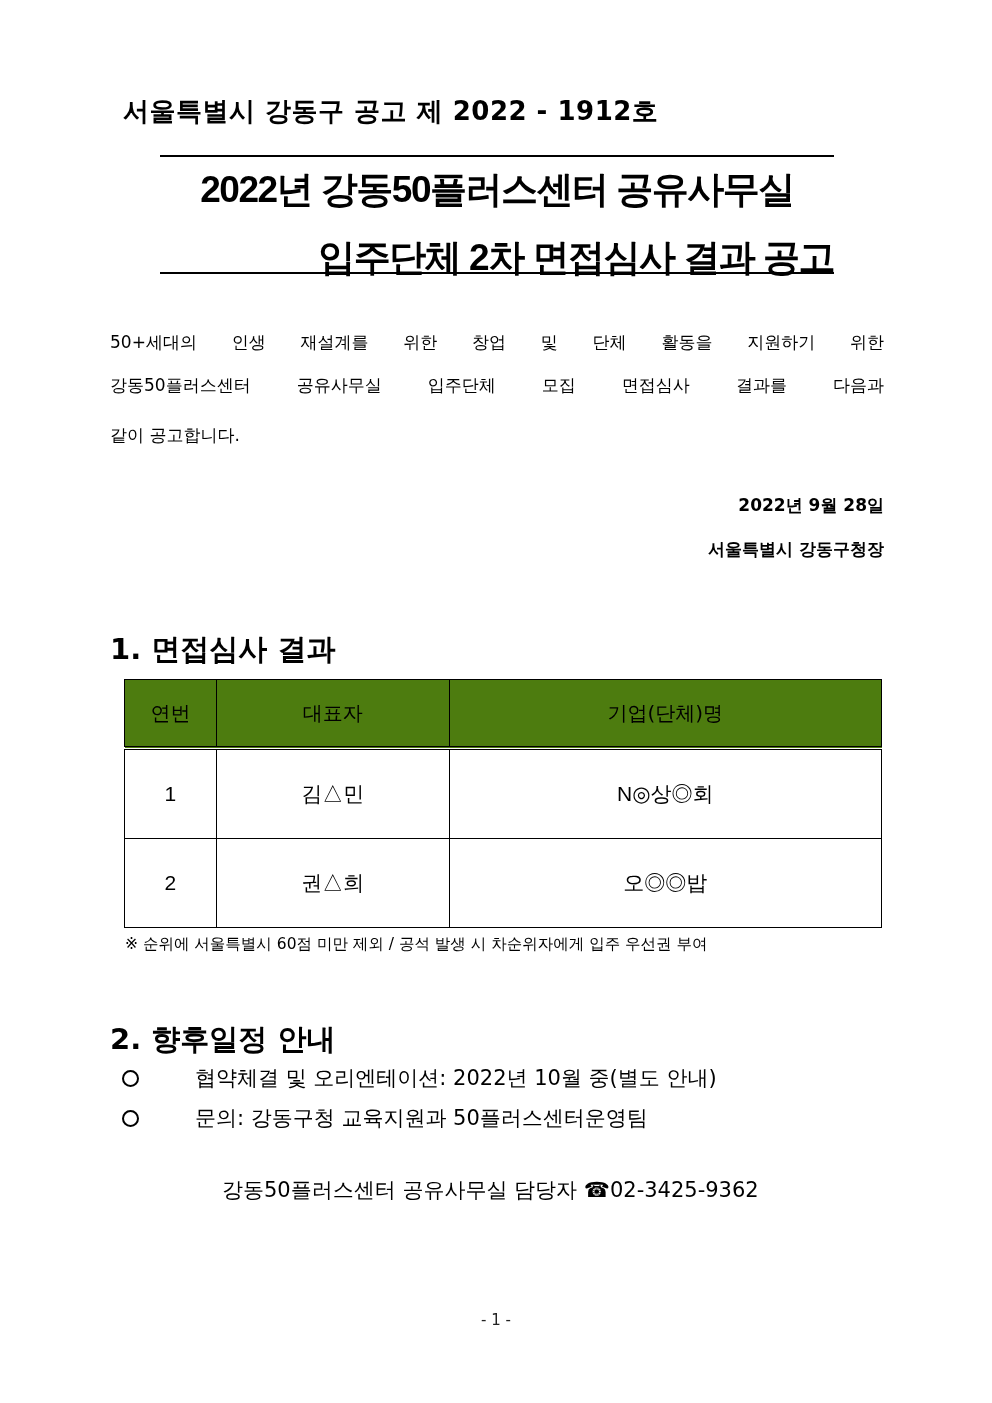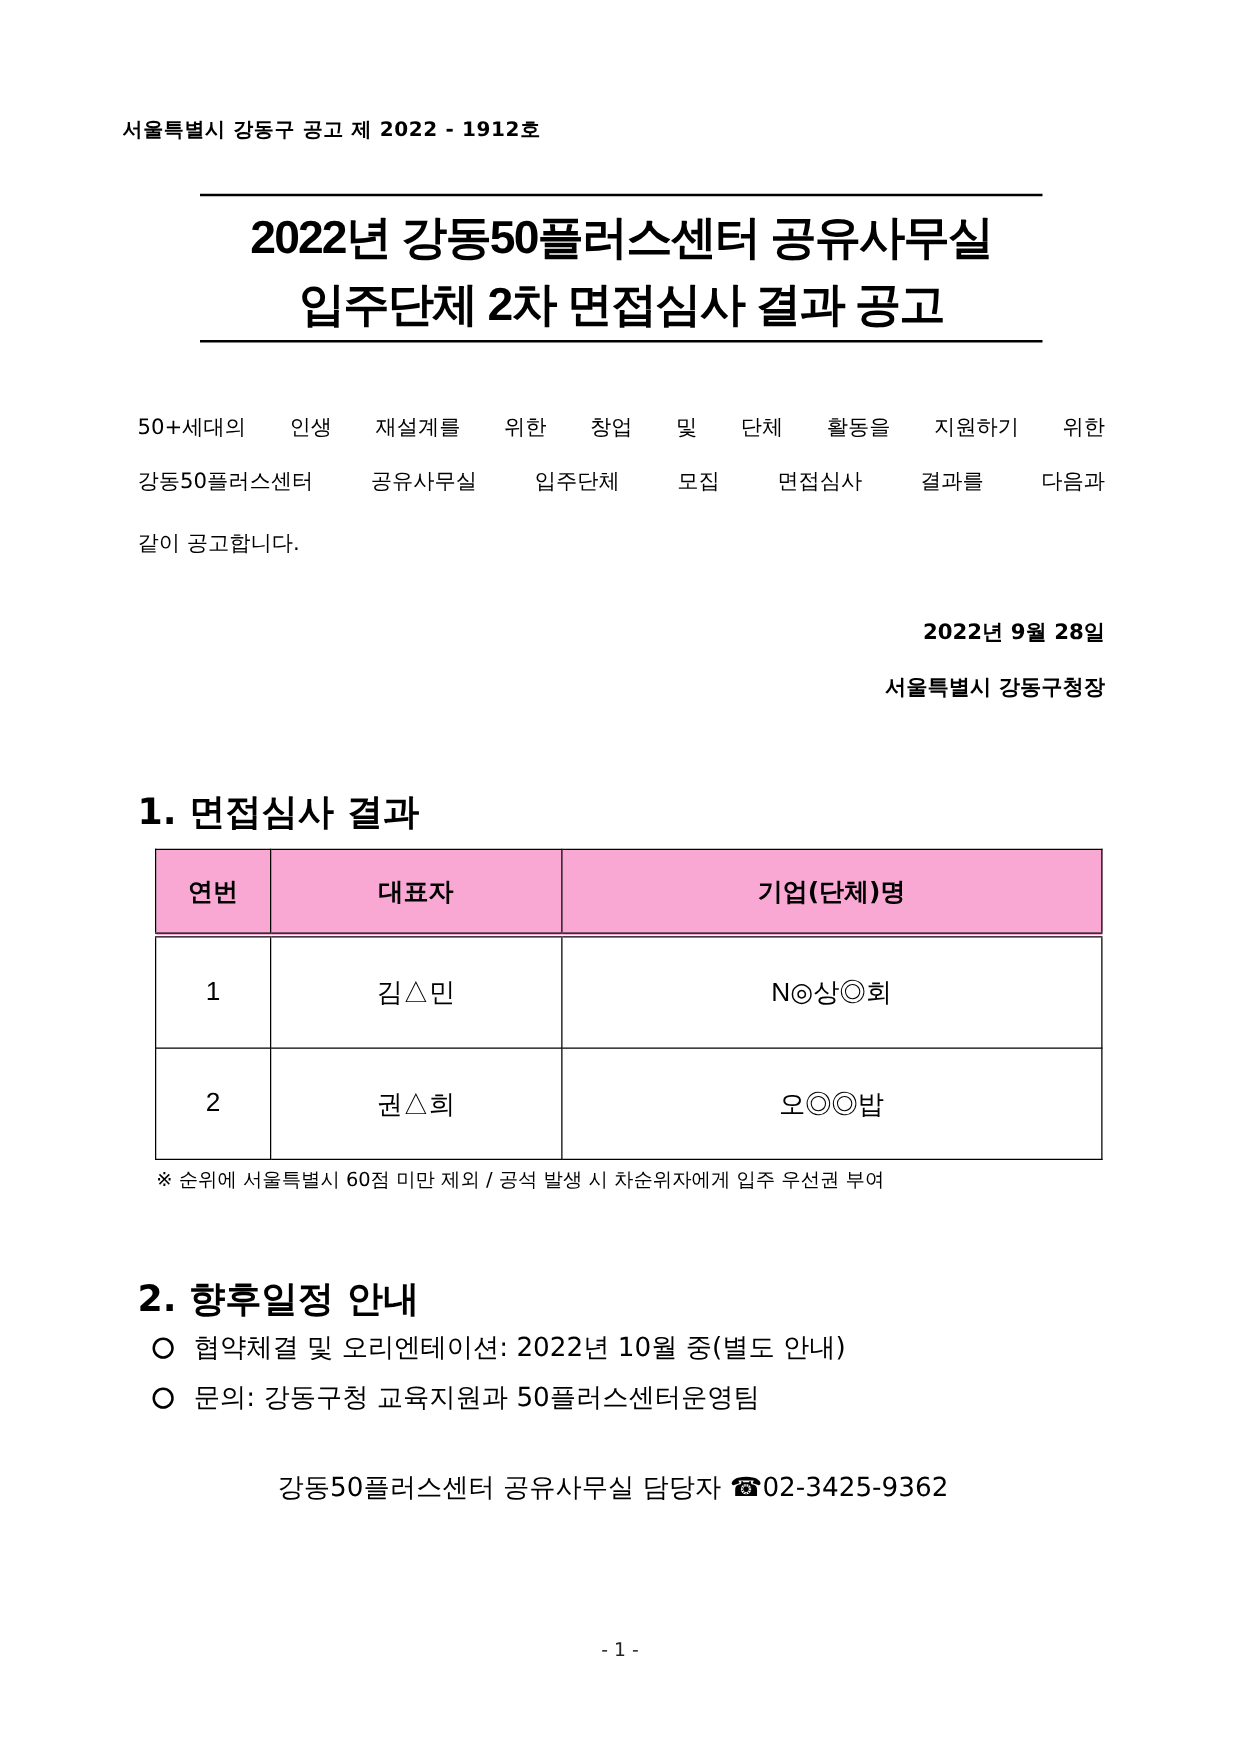--- a/index.html
+++ b/index.html
@@ -1,42 +1,42 @@
 <!DOCTYPE html>
 <html><head>
 <meta charset="utf-8">
 <style>
   html, body { margin: 0; padding: 0; background: #ffffff; }
   body { width: 992px; height: 1403px; position: relative; overflow: hidden; color: #000; font-family: "DejaVu Sans", "Liberation Sans", sans-serif; }
   .abs { position: absolute; }
-  .notice-no { left: 98px; top: 94px; font-size: 16px; font-weight: bold; letter-spacing: 0.5px; white-space: nowrap; }
+  .notice-no { left: 123px; top: 94px; font-size: 26px; font-weight: bold; letter-spacing: 0.5px; white-space: nowrap; }
   .rule { left: 160px; width: 674px; height: 2px; background: #000; }
   .title { left: 160px; width: 674px; text-align: center; font-family: "Liberation Sans", sans-serif; font-weight: bold; font-size: 37px; letter-spacing: -1.5px; white-space: nowrap; }
   .body-text { left: 110px; width: 774px; font-size: 17px; line-height: 46px; text-align: justify; text-align-last: justify; white-space: nowrap; }
   .body-text.last { text-align-last: left; }
   .right { right: 108px; text-align: right; font-weight: bold; font-size: 17px; white-space: nowrap; }
   .section { left: 110px; font-weight: bold; font-size: 29px; white-space: nowrap; text-align: center; }
   table.results { position: absolute; left: 124px; top: 679px; width: 758px; border-collapse: collapse; font-size: 20px; }
   table.results th, table.results td { border: 1.5px solid #000; text-align: center; vertical-align: middle; }
-  table.results th { background: #f9a8d4; font-weight: bold; height: 64px; border-bottom: 4px double #000; font-size: 20px; }
+  table.results th { background: #4d7c0f; font-weight: normal; height: 64px; border-bottom: 4px double #000; font-size: 20px; }
   table.results td { height: 86px; font-family: "Liberation Sans", sans-serif; font-size: 21px; }
   .note { left: 125px; top: 934px; font-size: 15.5px; white-space: nowrap; }
-  .bullet-line { left: 120px; font-size: 21px; white-space: nowrap; display: flex; align-items: center; }
+  .bullet-line { left: 120px; font-size: 21px; white-space: nowrap; display: flex; align-items: center; gap: 40px; }
   .bullet { display: inline-block; width: 13px; height: 13px; border: 2px solid #000; border-radius: 50%; margin-right: 16px; margin-left: 2px; }
   .indent-line { left: 222px; font-size: 21px; white-space: nowrap; }
   .page-no { left: 0; width: 992px; top: 1311px; text-align: center; font-size: 15px; color: #222; }
 </style>
 </head>
 <body>
 
 <div class="abs notice-no">서울특별시 강동구 공고 제 2022 - 1912호</div>
 
 <div class="abs rule" style="top:155px;"></div>
 <div class="abs title" style="top:165px;">2022년 강동50플러스센터 공유사무실</div>
-<div class="abs title" style="top:219px;">입주단체 2차 면접심사 결과 공고</div>
+<div class="abs title" style="top:233px;text-align:right;">입주단체 2차 면접심사 결과 공고</div>
 <div class="abs rule" style="top:272px;"></div>
 
 <div class="abs body-text" style="top:319px;"> 50+세대의 인생 재설계를 위한 창업 및 단체 활동을 지원하기 위한</div>
 <div class="abs body-text" style="top:362px;">강동50플러스센터 공유사무실 입주단체 모집 면접심사 결과를 다음과</div>
 <div class="abs body-text last" style="top:412px;">같이 공고합니다.</div>
 
 <div class="abs right" style="top:494px;">2022년 9월 28일</div>
 <div class="abs right" style="top:538px;">서울특별시 강동구청장</div>
 
 <div class="abs section" style="top:630px;">1. 면접심사 결과</div>

